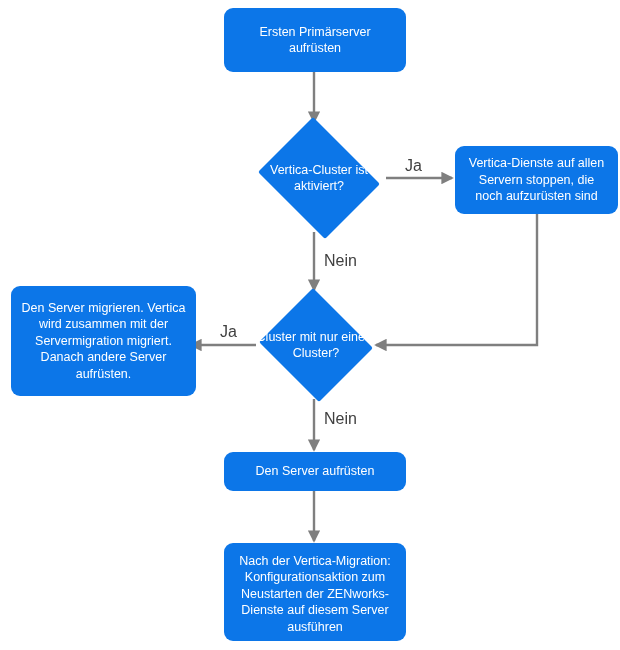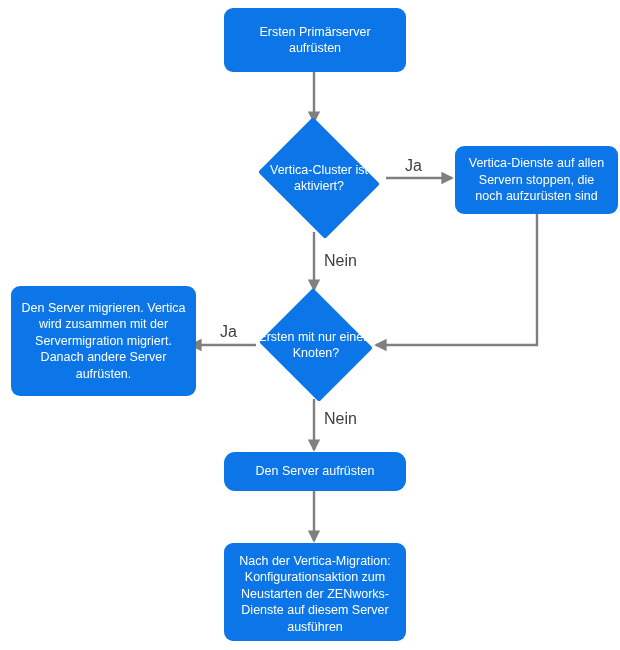--- a/index.html
+++ b/index.html
@@ -124,28 +124,28 @@
     <span>Vertica-Dienste auf allen Servern stoppen, die noch aufzurüsten sind</span>
   </div>
 
   <div class="node decision" style="left:252px; top:123px; width:134px; height:110px;">
     <span class="diamond-shape"></span>
     <span class="diamond-label">Vertica-Cluster ist aktiviert?</span>
   </div>
 
   <div class="node decision" style="left:256px; top:291px; width:120px; height:108px;">
     <span class="diamond-shape"></span>
-    <span class="diamond-label">Ersten mit nur einem Knoten?</span>
+    <span class="diamond-label">Cluster mit nur einem Cluster?</span>
   </div>
 
   <div class="node process" style="left:3px; top:286px; width:185px; height:110px;margin-left:8px;">
     <span>Den Server migrieren. Vertica wird zusammen mit der  Servermigration migriert. Danach andere Server aufrüsten.</span>
   </div>
 
-  <div class="node process" style="left:224px; top:452px; width:182px; height:39px;border-radius:11px;">
+  <div class="node process" style="left:224px; top:452px; width:182px; height:39px;">
     <span>Den Server aufrüsten</span>
   </div>
 
   <div class="node process" style="left:224px; top:543px; width:182px; height:98px;align-items:flex-end;">
     <span>Nach der Vertica-Migration: Konfigurationsaktion zum Neustarten der ZENworks-Dienste auf diesem Server ausführen</span>
   </div>
 
   <div class="edge-label" style="left:405px; top:159px;">Ja</div>
 
   <div class="edge-label" style="left:324px; top:254px;">Nein</div>

